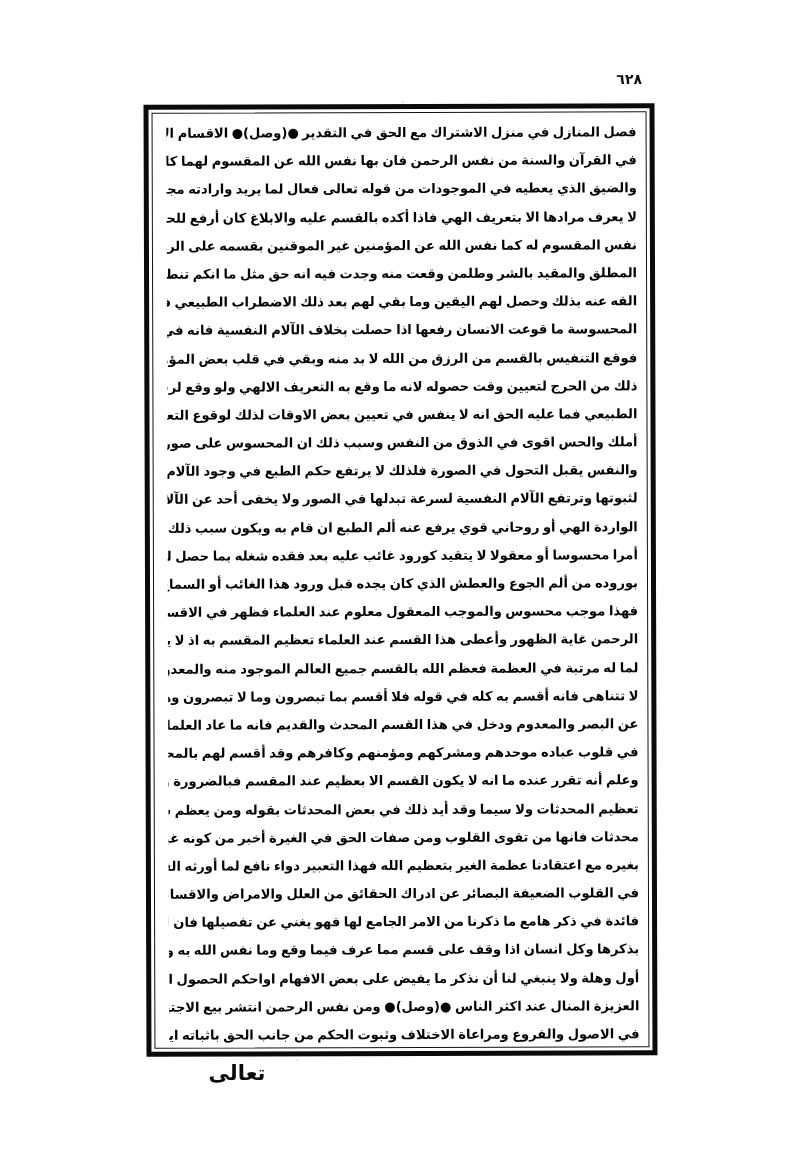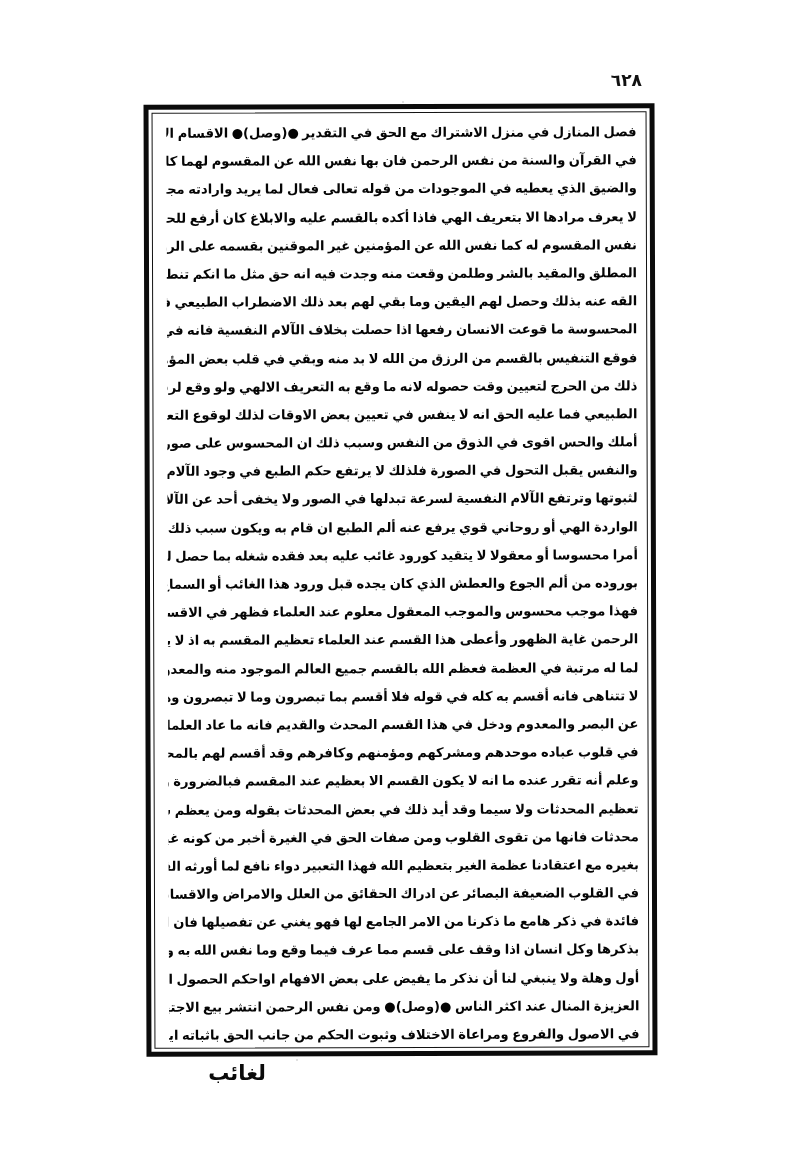--- a/index.html
+++ b/index.html
@@ -25,21 +25,21 @@
 
   
   #folio-number {
     position: absolute;
     top: 72px;
     left: 0;
     width: 642px;
     text-align: right;
     direction: rtl;
     font-family: "DejaVu Sans", sans-serif;
-    font-size: 17px;
+    font-size: 14px;
     font-weight: 700;
     letter-spacing: 1px;
     color: #111111;
     line-height: 1;
   }
 
   
   #text-frame {
     position: absolute;
     left: 145px;
@@ -162,15 +162,15 @@
         <span class="text-line">في القلوب الضعيفة البصائر عن ادراك الحقائق من العلل والامراض والاقسام كثيرة ولا</span>
         <span class="text-line">فائدة في ذكر هامع ما ذكرنا من الامر الجامع لها فهو يغني عن تفصيلها فان الكتاب يطول</span>
         <span class="text-line">بذكرها وكل انسان اذا وقف على قسم مما عرف فيما وقع وما نفس الله به وعن نفس الله به من</span>
         <span class="text-line">أول وهلة ولا ينبغي لنا أن نذكر ما يفيض على بعض الافهام اواحكم الحصول القرائد</span>
         <span class="text-line">العزيزة المنال عند اكثر الناس ●(وصل)● ومن نفس الرحمن انتشر بيع الاجتهاد في الحكم</span>
         <span class="text-line flush">في الاصول والفروع ومراعاة الاختلاف وثبوت الحكم من جانب الحق باثباته اياه انه حكم</span>
       </div>
     </div>
   </div>
 
-  <div id="catchword">لغائب</div>
+  <div id="catchword">تعالى</div>
 
 </div>
 
 </body></html>

